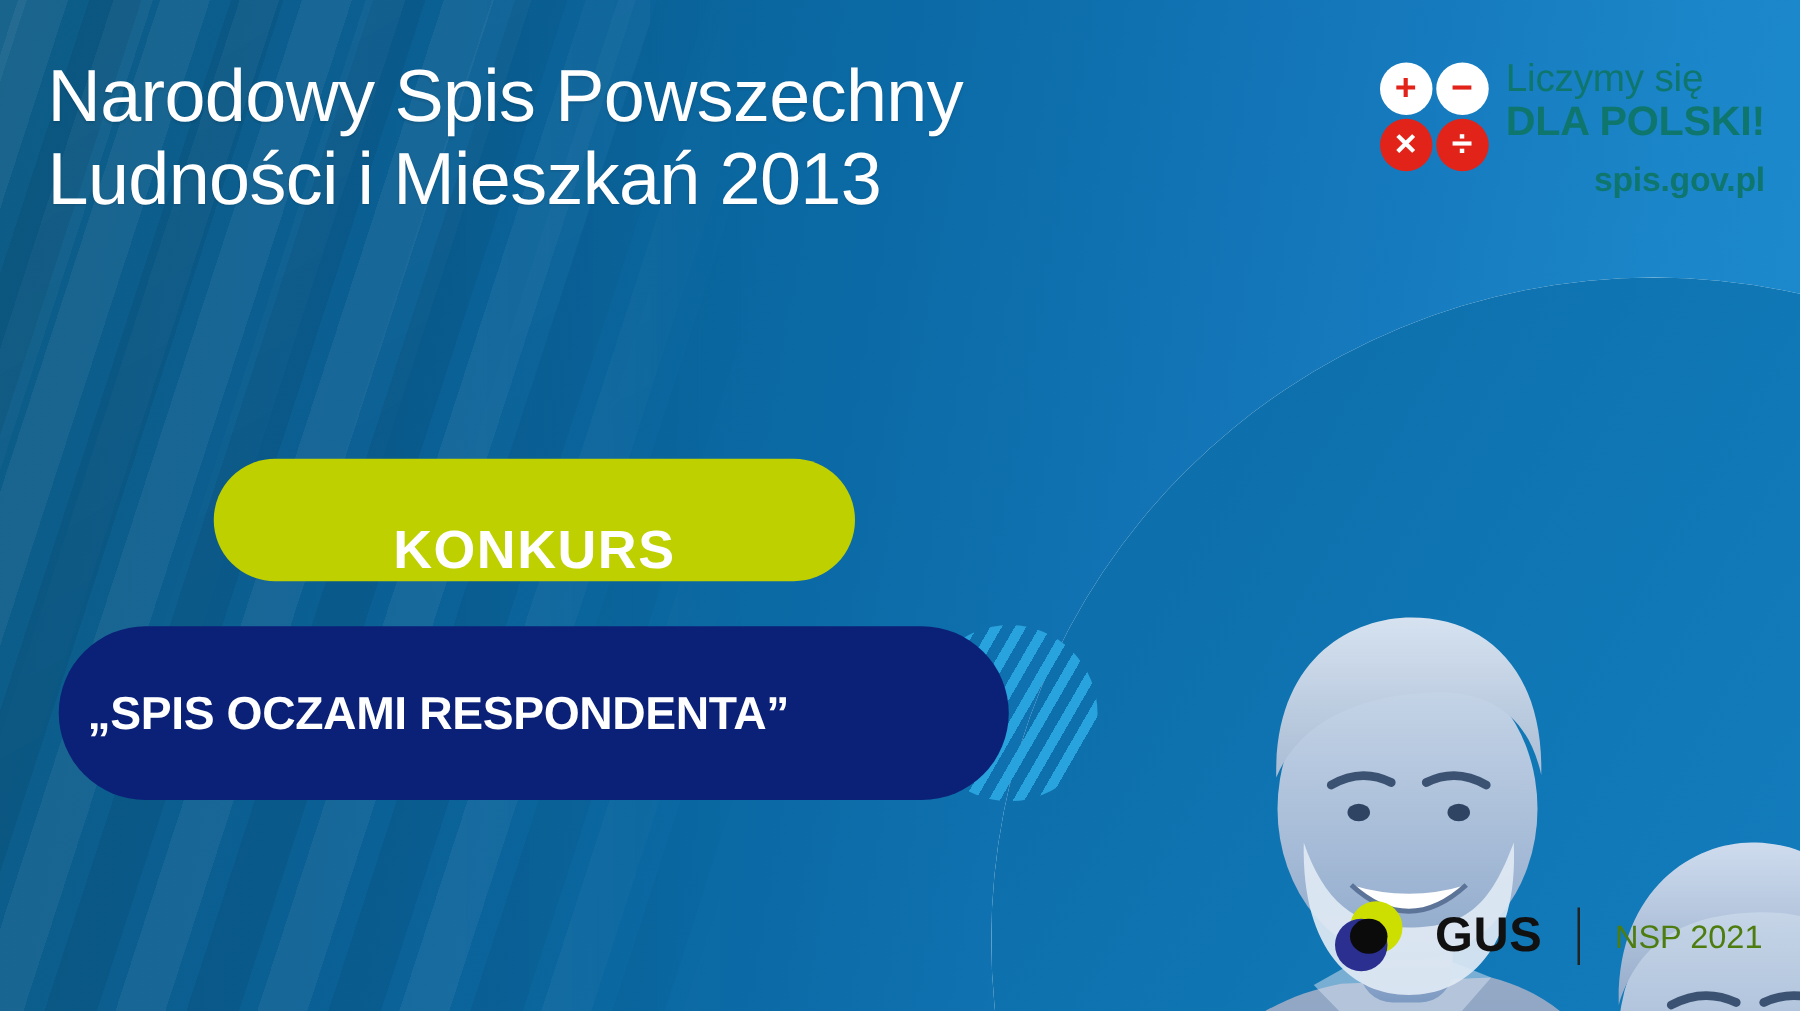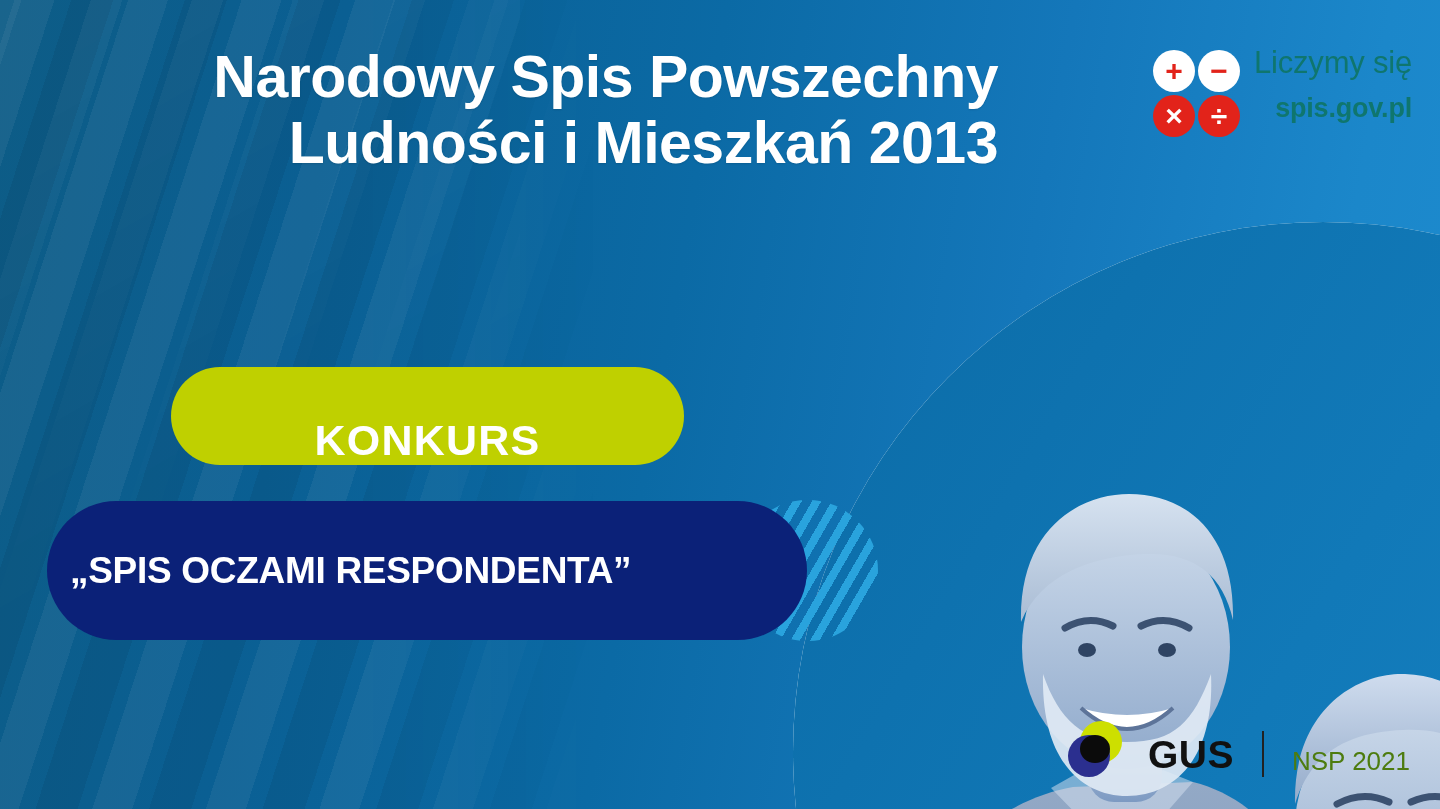--- a/index.html
+++ b/index.html
@@ -68,26 +68,25 @@
   
   .family{
     position:absolute;left:0;top:0;width:1060px;height:1060px;
   }
 
   
   .title{
     position:absolute;left:38px;top:44px;
     width:960px;
     color:#ffffff;
-    font-weight:bold;
+    font-weight:normal;
     font-size:59px;
     line-height:1.12;
     letter-spacing:-0.5px;
     text-shadow:0 1px 2px rgba(0,0,0,.12);
-    text-align:right;
   }
   .title .line{display:block;white-space:nowrap;}
 
   
   .logo{
     position:absolute;right:28px;top:46px;
     display:flex;align-items:flex-start;gap:14px;
   }
   .ops{
     display:grid;grid-template-columns:repeat(2,42px);
@@ -137,21 +136,21 @@
       -60deg,
       #29a3dd 0px,#29a3dd 8px,
       transparent 8px,transparent 17px
     );
     mix-blend-mode:normal;
   }
 
   
   .gus{
     position:absolute;right:30px;bottom:32px;
-    display:flex;align-items:flex-end;gap:28px;
+    display:flex;align-items:center;gap:28px;
   }
   .gus-mark{position:relative;width:54px;height:56px;}
   .gus-mark .c-lime{
     position:absolute;left:12px;top:0;width:42px;height:42px;border-radius:50%;
     background:#cddf00;
   }
   .gus-mark .c-navy{
     position:absolute;left:0px;top:14px;width:42px;height:42px;border-radius:50%;
     background:#2b2f8f;
   }
@@ -351,20 +350,21 @@
 
   <div class="logo">
     <div class="ops">
       <div class="op white">+</div>
       <div class="op white">−</div>
       <div class="op red">×</div>
       <div class="op red">÷</div>
     </div>
     <div class="logo-text">
       <div class="logo-l1">Liczymy się</div>
+      <div class="logo-l2">DLA POLSKI!</div>
       <div class="logo-l3">spis.gov.pl</div>
     </div>
   </div>
 
   <div class="pill-lime">
     <span class="pill-lime-label">KONKURS</span>
   </div>
 
   <div class="striped-disc"></div>
 

